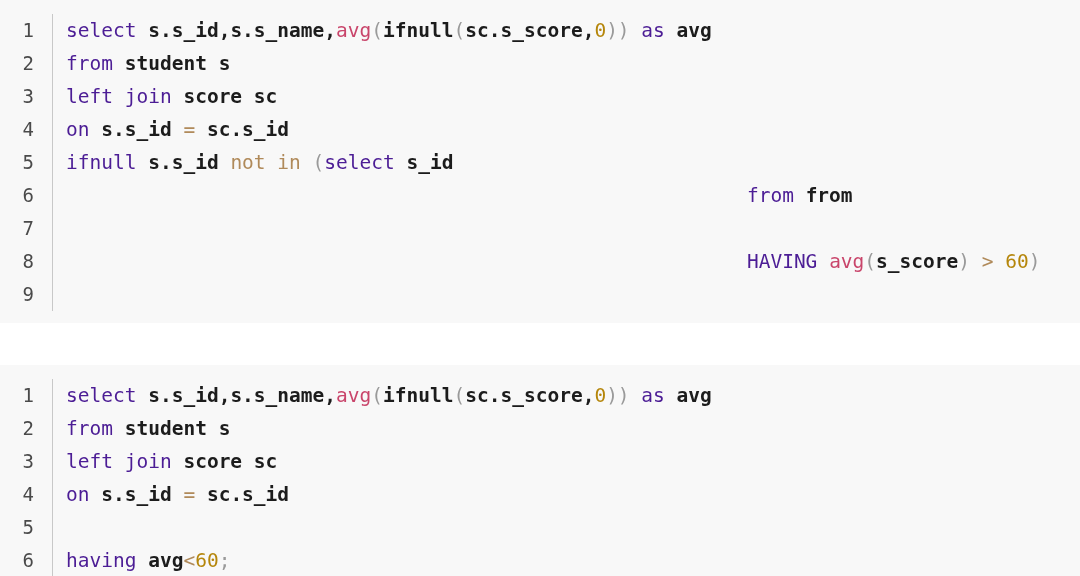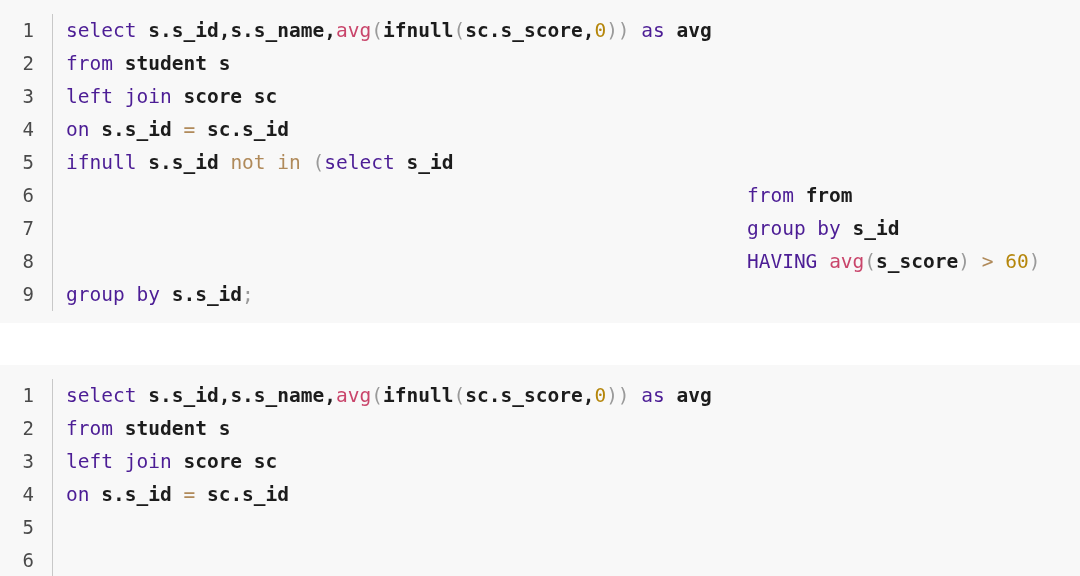--- a/index.html
+++ b/index.html
@@ -91,29 +91,29 @@
 
 <div class="page">
 
   <div class="code-block" id="block-1">
       <div class="code-line"><span class="line-number">1</span><span class="gutter-rule"></span><span class="code-text"><span class="tok-keyword">select</span><span class="tok-plain"> </span><span class="tok-plain">s.s_id,s.s_name,</span><span class="tok-function">avg</span><span class="tok-punct">(</span><span class="tok-plain">ifnull</span><span class="tok-punct">(</span><span class="tok-plain">sc.s_score,</span><span class="tok-number">0</span><span class="tok-punct">))</span><span class="tok-plain"> </span><span class="tok-keyword">as</span><span class="tok-plain"> </span><span class="tok-plain">avg</span></span></div>
       <div class="code-line"><span class="line-number">2</span><span class="gutter-rule"></span><span class="code-text"><span class="tok-keyword">from</span><span class="tok-plain"> student s</span></span></div>
       <div class="code-line"><span class="line-number">3</span><span class="gutter-rule"></span><span class="code-text"><span class="tok-keyword">left join</span><span class="tok-plain"> score sc</span></span></div>
       <div class="code-line"><span class="line-number">4</span><span class="gutter-rule"></span><span class="code-text"><span class="tok-keyword">on</span><span class="tok-plain"> s.s_id </span><span class="tok-operator">=</span><span class="tok-plain"> sc.s_id</span></span></div>
       <div class="code-line"><span class="line-number">5</span><span class="gutter-rule"></span><span class="code-text"><span class="tok-keyword">ifnull</span><span class="tok-plain"> s.s_id </span><span class="tok-operator">not in</span><span class="tok-plain"> </span><span class="tok-punct">(</span><span class="tok-keyword">select</span><span class="tok-plain"> s_id</span></span></div>
       <div class="code-line"><span class="line-number">6</span><span class="gutter-rule"></span><span class="code-text"><span class="tok-plain">                                                          </span><span class="tok-keyword">from</span><span class="tok-plain"> from</span></span></div>
-      <div class="code-line"><span class="line-number">7</span><span class="gutter-rule"></span><span class="code-text"><span class="tok-plain">                                                          </span><span class="tok-keyword">group by</span><span class="tok-plain"> s_id</span></span></div>
+      <div class="code-line"><span class="line-number">7</span><span class="gutter-rule"></span></div>
       <div class="code-line"><span class="line-number">8</span><span class="gutter-rule"></span><span class="code-text"><span class="tok-plain">                                                          </span><span class="tok-keyword">HAVING</span><span class="tok-plain"> </span><span class="tok-function">avg</span><span class="tok-punct">(</span><span class="tok-plain">s_score</span><span class="tok-punct">)</span><span class="tok-plain"> </span><span class="tok-operator">&gt;</span><span class="tok-plain"> </span><span class="tok-number">60</span><span class="tok-punct">)</span></span></div>
-      <div class="code-line"><span class="line-number">9</span><span class="gutter-rule"></span><span class="code-text"><span class="tok-keyword">group by</span><span class="tok-plain"> s.s_id</span><span class="tok-punct">;</span></span></div>
+      <div class="code-line"><span class="line-number">9</span><span class="gutter-rule"></span></div>
     </div>
 
   <div class="block-gap"></div>
 
   <div class="code-block" id="block-2">
       <div class="code-line"><span class="line-number">1</span><span class="gutter-rule"></span><span class="code-text"><span class="tok-keyword">select</span><span class="tok-plain"> </span><span class="tok-plain">s.s_id,s.s_name,</span><span class="tok-function">avg</span><span class="tok-punct">(</span><span class="tok-plain">ifnull</span><span class="tok-punct">(</span><span class="tok-plain">sc.s_score,</span><span class="tok-number">0</span><span class="tok-punct">))</span><span class="tok-plain"> </span><span class="tok-keyword">as</span><span class="tok-plain"> </span><span class="tok-plain">avg</span></span></div>
       <div class="code-line"><span class="line-number">2</span><span class="gutter-rule"></span><span class="code-text"><span class="tok-keyword">from</span><span class="tok-plain"> student s</span></span></div>
       <div class="code-line"><span class="line-number">3</span><span class="gutter-rule"></span><span class="code-text"><span class="tok-keyword">left join</span><span class="tok-plain"> score sc</span></span></div>
       <div class="code-line"><span class="line-number">4</span><span class="gutter-rule"></span><span class="code-text"><span class="tok-keyword">on</span><span class="tok-plain"> s.s_id </span><span class="tok-operator">=</span><span class="tok-plain"> sc.s_id</span></span></div>
       <div class="code-line"><span class="line-number">5</span><span class="gutter-rule"></span></div>
-      <div class="code-line"><span class="line-number">6</span><span class="gutter-rule"></span></div>
+      <div class="code-line"><span class="line-number">6</span><span class="gutter-rule"></span><span class="code-text"><span class="tok-keyword">having</span><span class="tok-plain"> </span><span class="tok-plain">avg</span><span class="tok-operator">&lt;</span><span class="tok-number">60</span><span class="tok-punct">;</span></span></div>
     </div>
 
 </div>
 
 </body></html>

